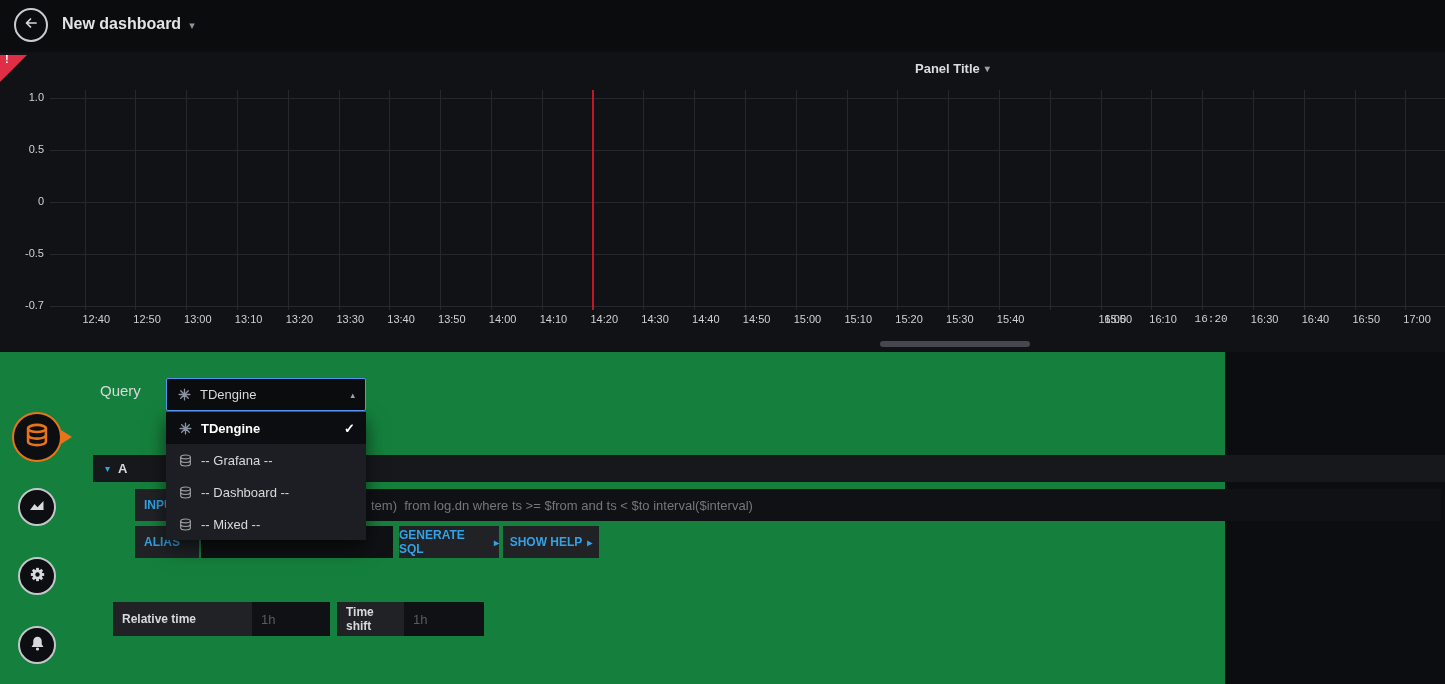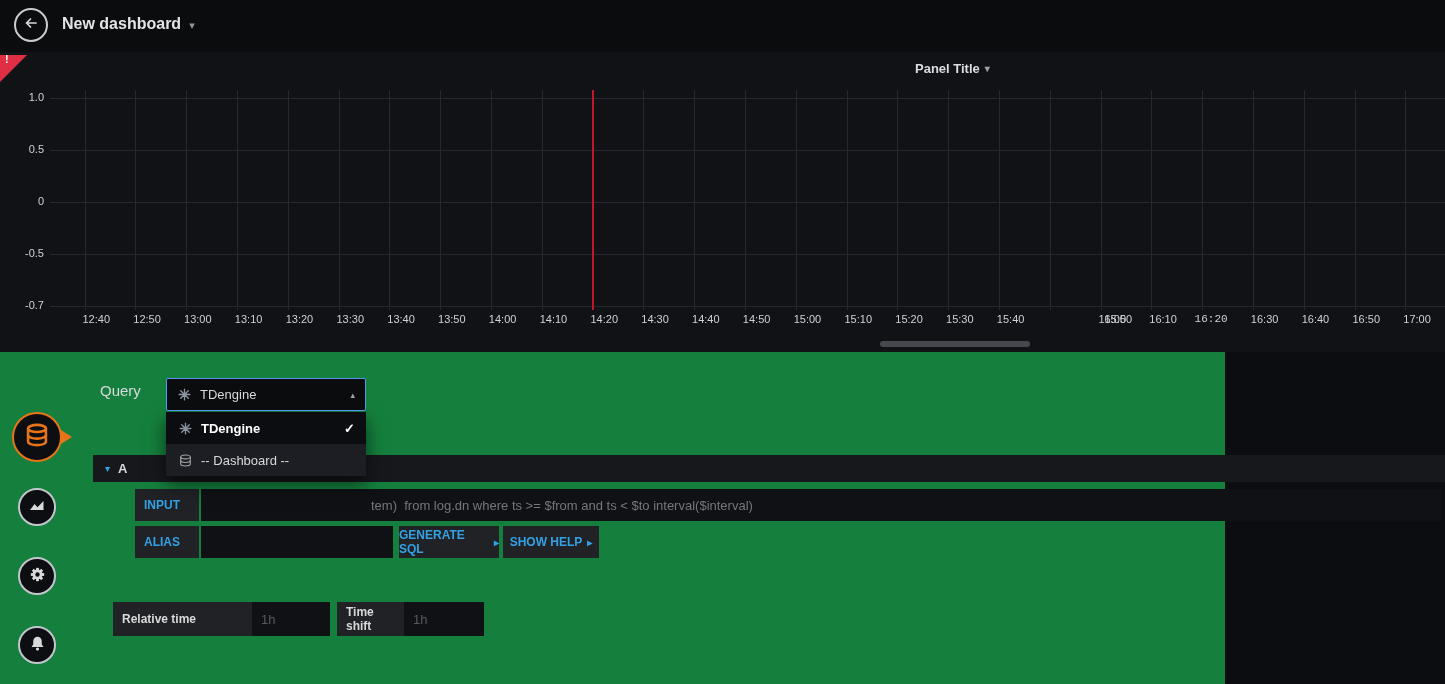--- a/index.html
+++ b/index.html
@@ -247,21 +247,41 @@
           <span class="opt-check">✓</span>
         </div>
         <div class="ds-option">
           <span class="opt-icon">
             <svg width="13" height="13" viewBox="0 0 14 14" fill="none" stroke="#9fa1a4" stroke-width="1.2">
               <ellipse cx="7" cy="3.2" rx="5.2" ry="2.1"></ellipse>
               <path d="M1.8 3.2v7.6c0 1.2 2.3 2.1 5.2 2.1s5.2-.9 5.2-2.1V3.2"></path>
               <path d="M1.8 7c0 1.2 2.3 2.1 5.2 2.1S12.2 8.2 12.2 7"></path>
             </svg>
           </span>
+          <span>-- Grafana --</span>
+        </div>
+        <div class="ds-option">
+          <span class="opt-icon">
+            <svg width="13" height="13" viewBox="0 0 14 14" fill="none" stroke="#9fa1a4" stroke-width="1.2">
+              <ellipse cx="7" cy="3.2" rx="5.2" ry="2.1"></ellipse>
+              <path d="M1.8 3.2v7.6c0 1.2 2.3 2.1 5.2 2.1s5.2-.9 5.2-2.1V3.2"></path>
+              <path d="M1.8 7c0 1.2 2.3 2.1 5.2 2.1S12.2 8.2 12.2 7"></path>
+            </svg>
+          </span>
           <span>-- Dashboard --</span>
+        </div>
+        <div class="ds-option">
+          <span class="opt-icon">
+            <svg width="13" height="13" viewBox="0 0 14 14" fill="none" stroke="#9fa1a4" stroke-width="1.2">
+              <ellipse cx="7" cy="3.2" rx="5.2" ry="2.1"></ellipse>
+              <path d="M1.8 3.2v7.6c0 1.2 2.3 2.1 5.2 2.1s5.2-.9 5.2-2.1V3.2"></path>
+              <path d="M1.8 7c0 1.2 2.3 2.1 5.2 2.1S12.2 8.2 12.2 7"></path>
+            </svg>
+          </span>
+          <span>-- Mixed --</span>
         </div>
       </div>
 
     <div class="row-a">
       <span class="caret">▾</span>
       <span class="lab">A</span>
     </div>
 
     <div class="chip blue" style="left:135px;top:137px;width:64px;">
       <span>INPUT</span>

